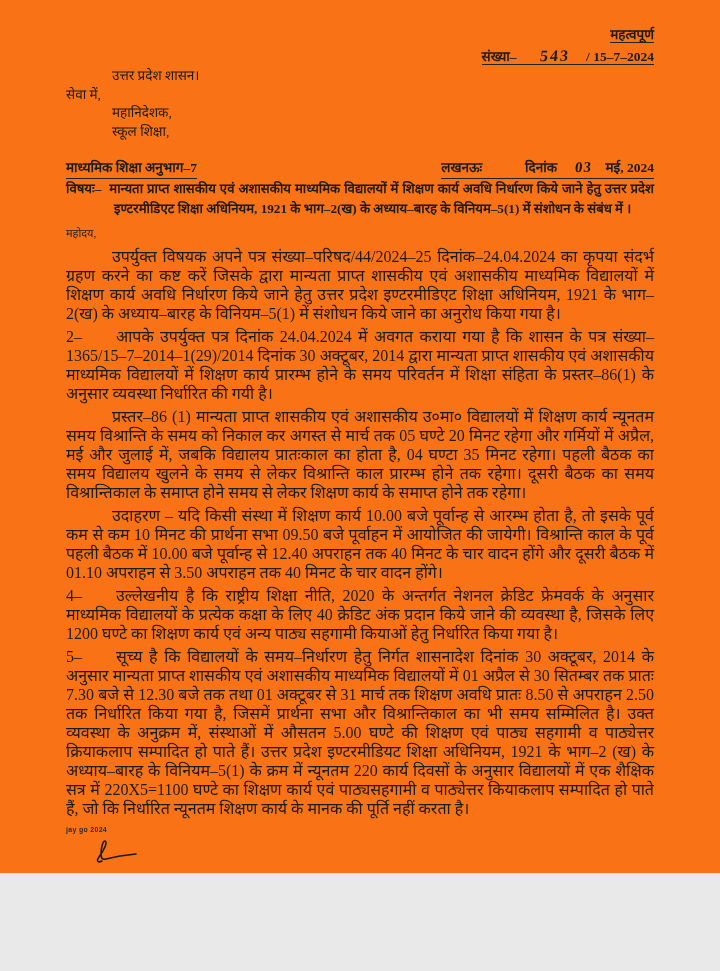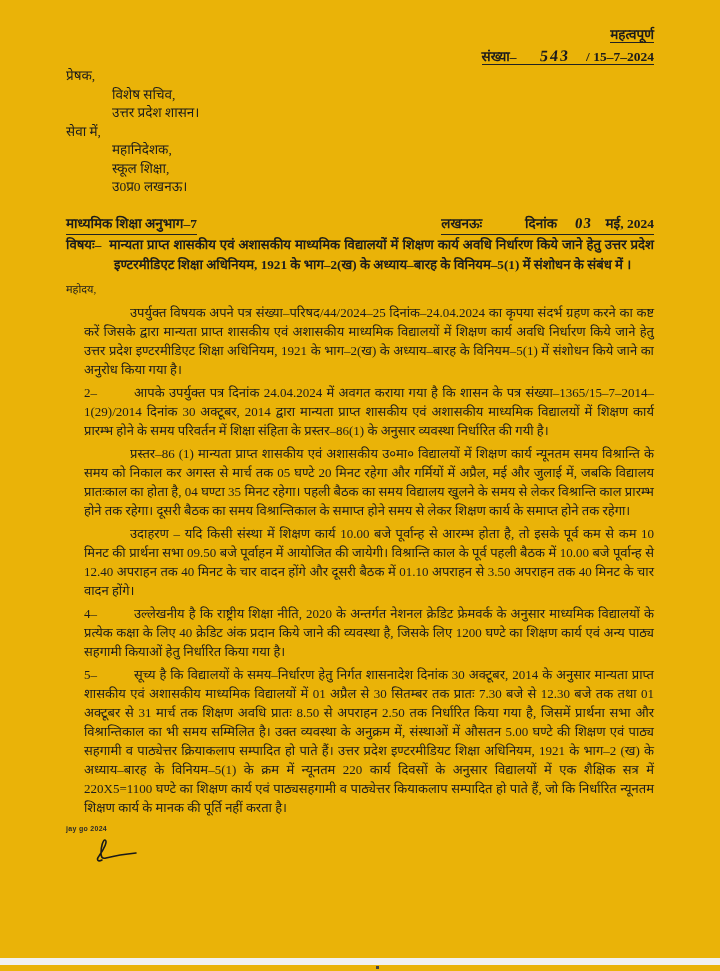--- a/index.html
+++ b/index.html
@@ -1,21 +1,21 @@
 <!DOCTYPE html>
 <html><head>
 <meta charset="utf-8">
 <style>
   * { margin: 0; padding: 0; box-sizing: border-box; }
   html, body { background: #e9e9e9; }
   .page {
     position: relative;
     width: 720px;
-    height: 971px;
-    background: #eab308;
+    height: 873px;
+    background: #f97316;
     overflow: hidden;
     color: #1c1c1c;
     font-family: "Liberation Serif", "DejaVu Sans", sans-serif;
     font-size: 13px;
     line-height: 19px;
   }
   .inner { padding: 24px 66px 0 66px; }
 
   .u { border-bottom: 1.4px solid #222; padding-bottom: 0px; }
 
@@ -54,23 +54,22 @@
     font-size: 13.2px;
     line-height: 20px;
   }
   .subj-label { padding-right: 8px; }
 
   .salutation { margin-top: 5px; font-size: 11px; }
 
   .para {
     margin-top: 4px;
     text-align: justify;
-    font-size: 13px;
+    font-size: 16px;
     line-height: 19px;
-    margin-left: 18px;
   }
   .para.first-indent { text-indent: 46px; }
   .pnum { display: inline-block; min-width: 50px; text-indent: 0; }
 
   .footer-zone { margin-top: 2px; }
   .watermark {
     font-family: "Liberation Sans", "DejaVu Sans", sans-serif;
     font-weight: 700;
     font-size: 7px;
     color: #2a2a2a;
@@ -106,31 +105,28 @@
         <span class="u">
           <span>संख्या–</span>
           <span class="gap18"></span>
           <span class="hand">543</span>
           <span class="gap18" style="width:6px"></span>
           <span>/ 15–7–2024</span>
         </span>
       </div>
     </div>
 
-    <div class="addr-label">प्रेषक,</div>
     <div class="addr-lines">
-      <div>विशेष सचिव,</div>
       <div>उत्तर प्रदेश शासन।</div>
     </div>
 
     <div class="addr-label">सेवा में,</div>
     <div class="addr-lines">
       <div>महानिदेशक,</div>
       <div>स्कूल शिक्षा,</div>
-      <div>उ0प्र0 लखनऊ।</div>
     </div>
 
     <div class="dept-line">
       <span class="u">माध्यमिक शिक्षा अनुभाग–7</span>
       <span class="u">
         <span>लखनऊः</span>
         <span class="gap38"></span>
         <span>दिनांक</span>
         <span class="gap18" style="width:8px"></span>
         <span class="hand hand-small">03</span>

